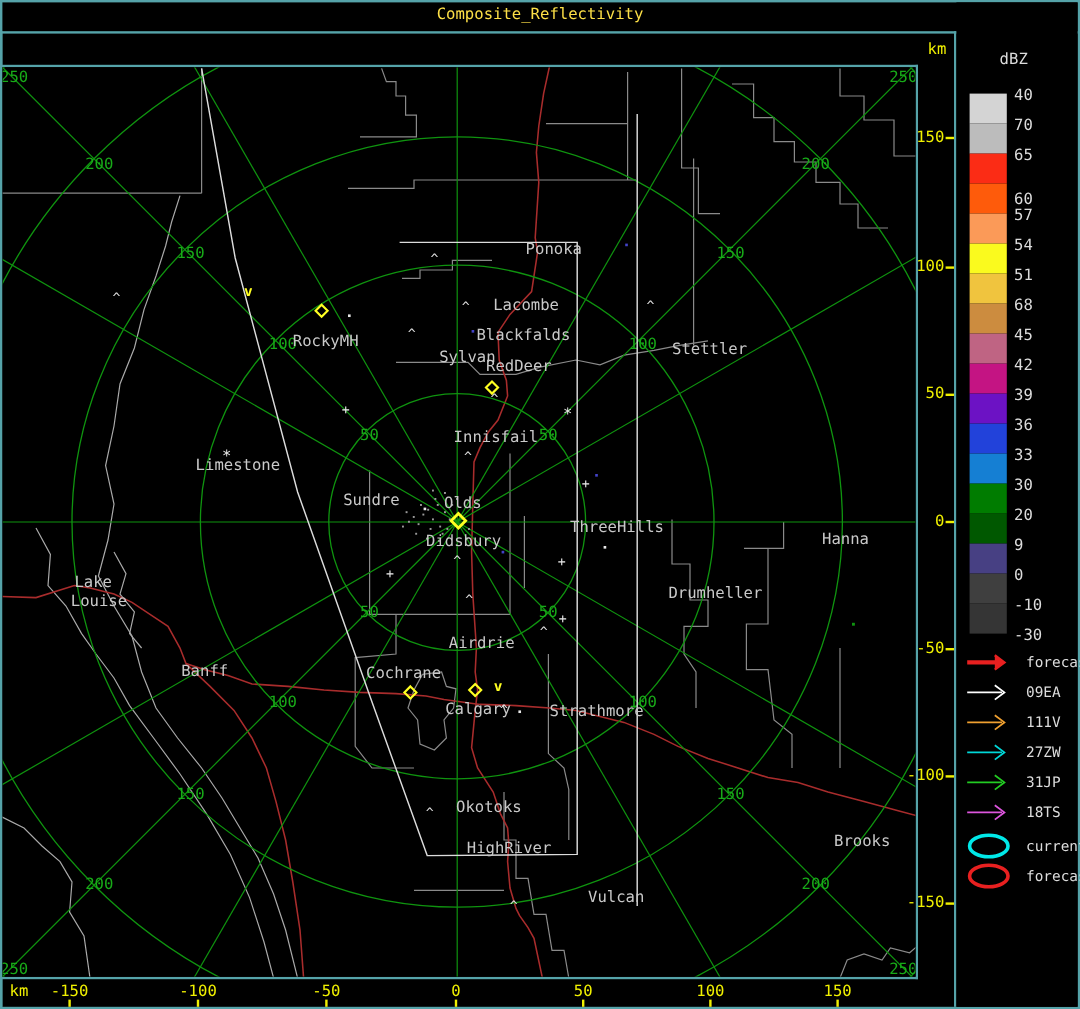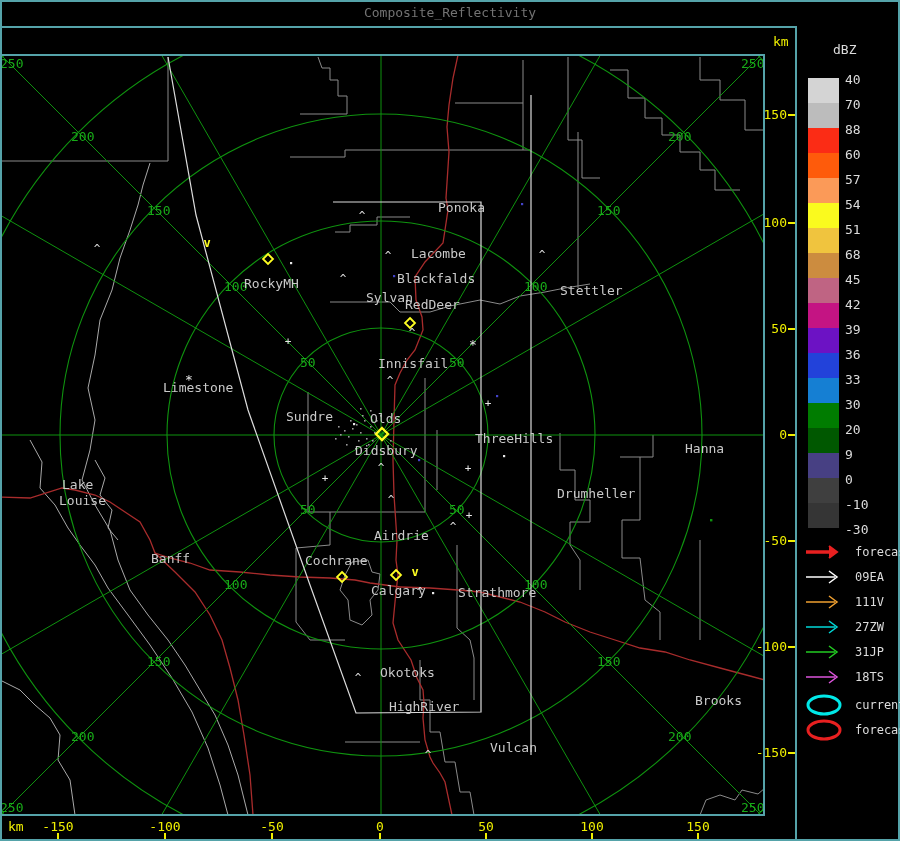--- a/index.html
+++ b/index.html
@@ -1,19 +1,19 @@
 <!DOCTYPE html>
 <html><head>
 <meta charset="utf-8">
 <style>
   html,body{margin:0;padding:0;background:#000;}
   #window{position:relative;width:900px;height:841px;background:#000;overflow:hidden;
           font-family:"DejaVu Sans Mono","Liberation Mono",monospace;}
   .teal{position:absolute;background:#55a3a9;}
-  #titlebar{position:absolute;left:0;top:0;width:900px;height:26px;color:#737373;
+  #titlebar{position:absolute;left:0;top:0;width:900px;height:26px;color:#fde047;
             font-size:13px;text-align:center;line-height:26px;letter-spacing:0px;}
   #datebar{position:absolute;left:8px;top:33px;color:#f0f000;font-size:13px;}
   #km-top{position:absolute;left:773px;top:34px;color:#f0f000;font-size:13px;}
   #map-wrap{position:absolute;left:2px;top:56px;width:761px;height:758px;overflow:hidden;background:#000;}
   #map-svg{display:block;}
   #right-axis{position:absolute;left:765px;top:56px;width:30px;height:758px;}
   .raxis-label{position:absolute;right:8px;color:#f0f000;font-size:13px;height:14px;line-height:14px;}
   .raxis-tick{position:absolute;right:0px;width:7px;height:2px;background:#f0f000;}
   #bottom-axis{position:absolute;left:0;top:816px;width:795px;height:23px;}
   .baxis-label{position:absolute;top:3px;transform:translateX(-50%);color:#f0f000;font-size:13px;}
@@ -265,22 +265,22 @@
       <div class="cbox" style="top: 326px; background: rgb(108, 18, 196);"></div>
       <div class="cbox" style="top: 351px; background: rgb(34, 66, 218);"></div>
       <div class="cbox" style="top: 376px; background: rgb(21, 127, 211);"></div>
       <div class="cbox" style="top: 401px; background: rgb(0, 124, 0);"></div>
       <div class="cbox" style="top: 426px; background: rgb(0, 88, 0);"></div>
       <div class="cbox" style="top: 451px; background: rgb(71, 64, 131);"></div>
       <div class="cbox" style="top: 476px; background: rgb(63, 63, 63);"></div>
       <div class="cbox" style="top: 501px; background: rgb(53, 53, 53);"></div>
       <div class="clabel" style="top: 71px;">40</div>
       <div class="clabel" style="top: 96px;">70</div>
-      <div class="clabel" style="top: 121px;">88</div>
-      <div class="clabel" style="top: 146px;">60</div>
+      <div class="clabel" style="top: 121px;">65</div>
+      <div class="clabel" style="top: 158px;">60</div>
       <div class="clabel" style="top: 171px;">57</div>
       <div class="clabel" style="top: 196px;">54</div>
       <div class="clabel" style="top: 221px;">51</div>
       <div class="clabel" style="top: 246px;">68</div>
       <div class="clabel" style="top: 271px;">45</div>
       <div class="clabel" style="top: 296px;">42</div>
       <div class="clabel" style="top: 321px;">39</div>
       <div class="clabel" style="top: 346px;">36</div>
       <div class="clabel" style="top: 371px;">33</div>
       <div class="clabel" style="top: 396px;">30</div>

